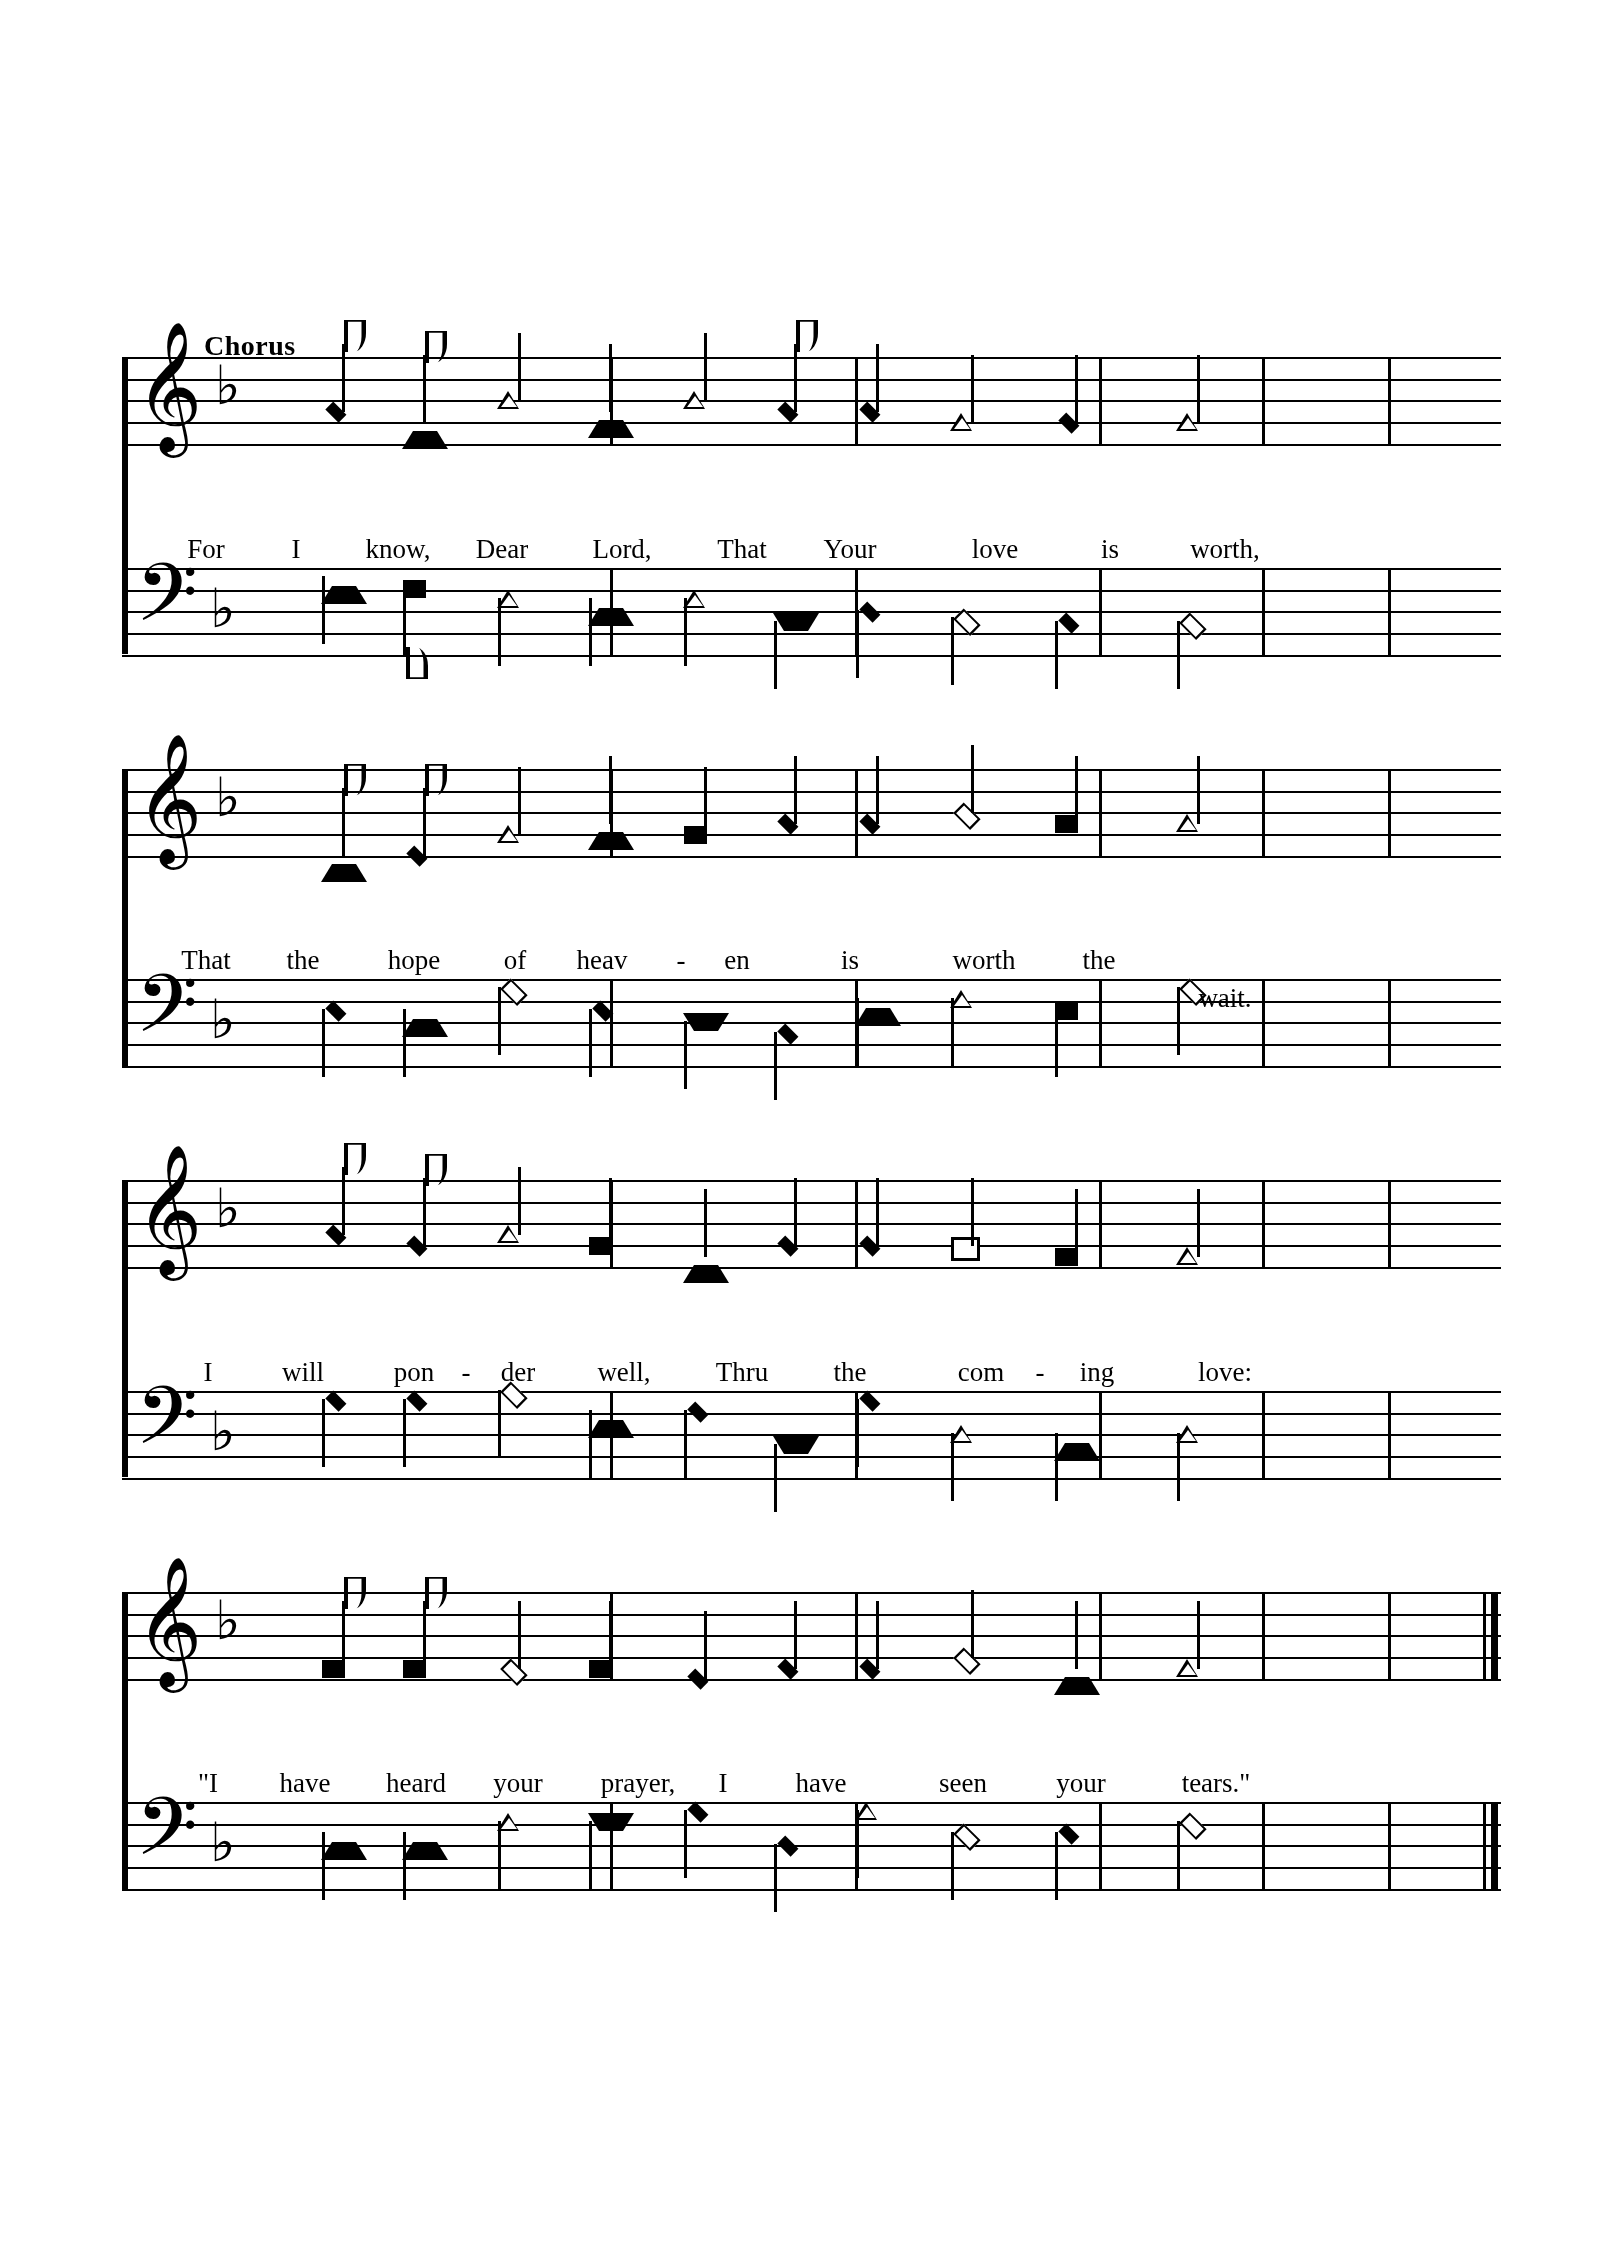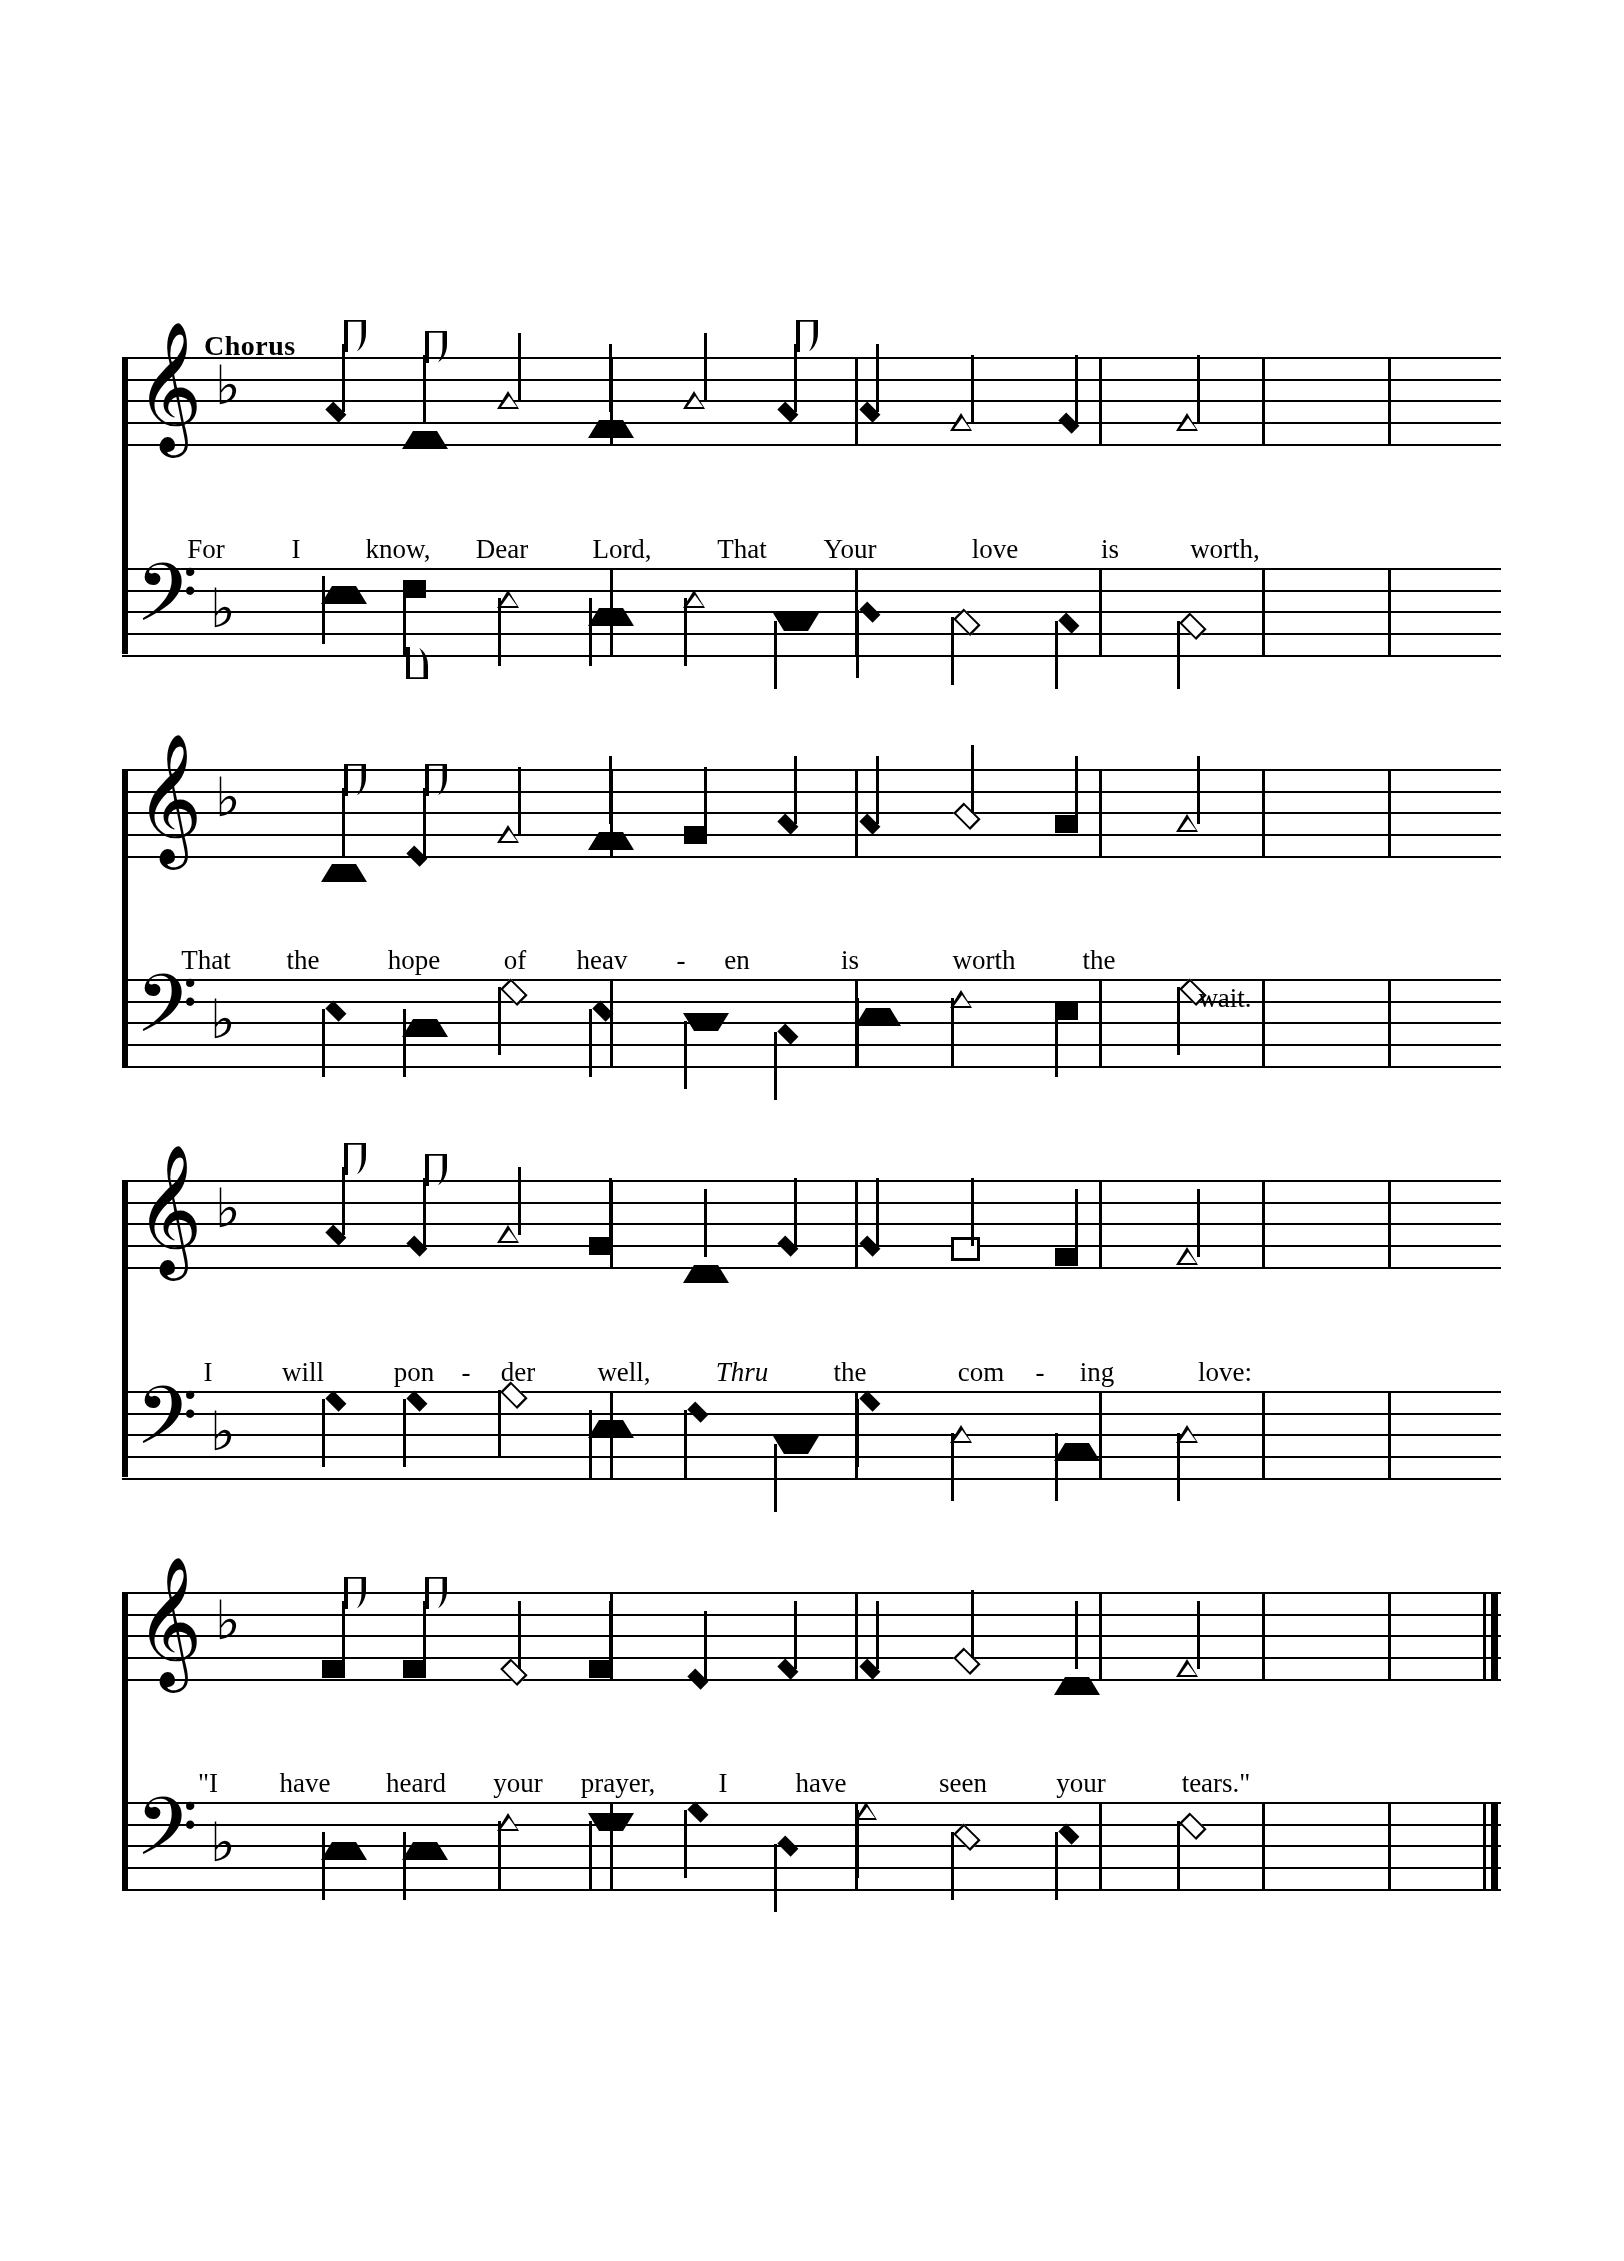--- a/index.html
+++ b/index.html
@@ -699,33 +699,33 @@
       <div class="lyric" style="left: 977px;">the</div>
       <div class="lyric" style="left: 1103px; margin-top: 38px;">wait.</div>
     </div>
   <div class="lyric-line" style="top:1357px;" id="ly2">
       <div class="lyric" style="left: 86px;">I</div>
       <div class="lyric" style="left: 181px;">will</div>
       <div class="lyric" style="left: 292px;">pon</div>
       <div class="lyric" style="left: 344px;">-</div>
       <div class="lyric" style="left: 396px;">der</div>
       <div class="lyric" style="left: 502px;">well,</div>
-      <div class="lyric" style="left: 620px; font-style: italic;">Thru</div>
+      <div class="lyric" style="left: 620px;">Thru</div>
       <div class="lyric" style="left: 728px;">the</div>
       <div class="lyric" style="left: 859px;">com</div>
       <div class="lyric" style="left: 918px;">-</div>
       <div class="lyric" style="left: 975px;">ing</div>
       <div class="lyric" style="left: 1103px;">love:</div>
     </div>
   <div class="lyric-line" style="top:1768px;" id="ly3">
       <div class="lyric" style="left: 86px;">"I</div>
       <div class="lyric" style="left: 183px;">have</div>
       <div class="lyric" style="left: 294px;">heard</div>
       <div class="lyric" style="left: 396px;">your</div>
-      <div class="lyric" style="left: 496px;">prayer,</div>
+      <div class="lyric" style="left: 516px;">prayer,</div>
       <div class="lyric" style="left: 601px;">I</div>
       <div class="lyric" style="left: 699px;">have</div>
       <div class="lyric" style="left: 841px;">seen</div>
       <div class="lyric" style="left: 959px;">your</div>
       <div class="lyric" style="left: 1094px;">tears."</div>
     </div>
 
 </div>
 
 

